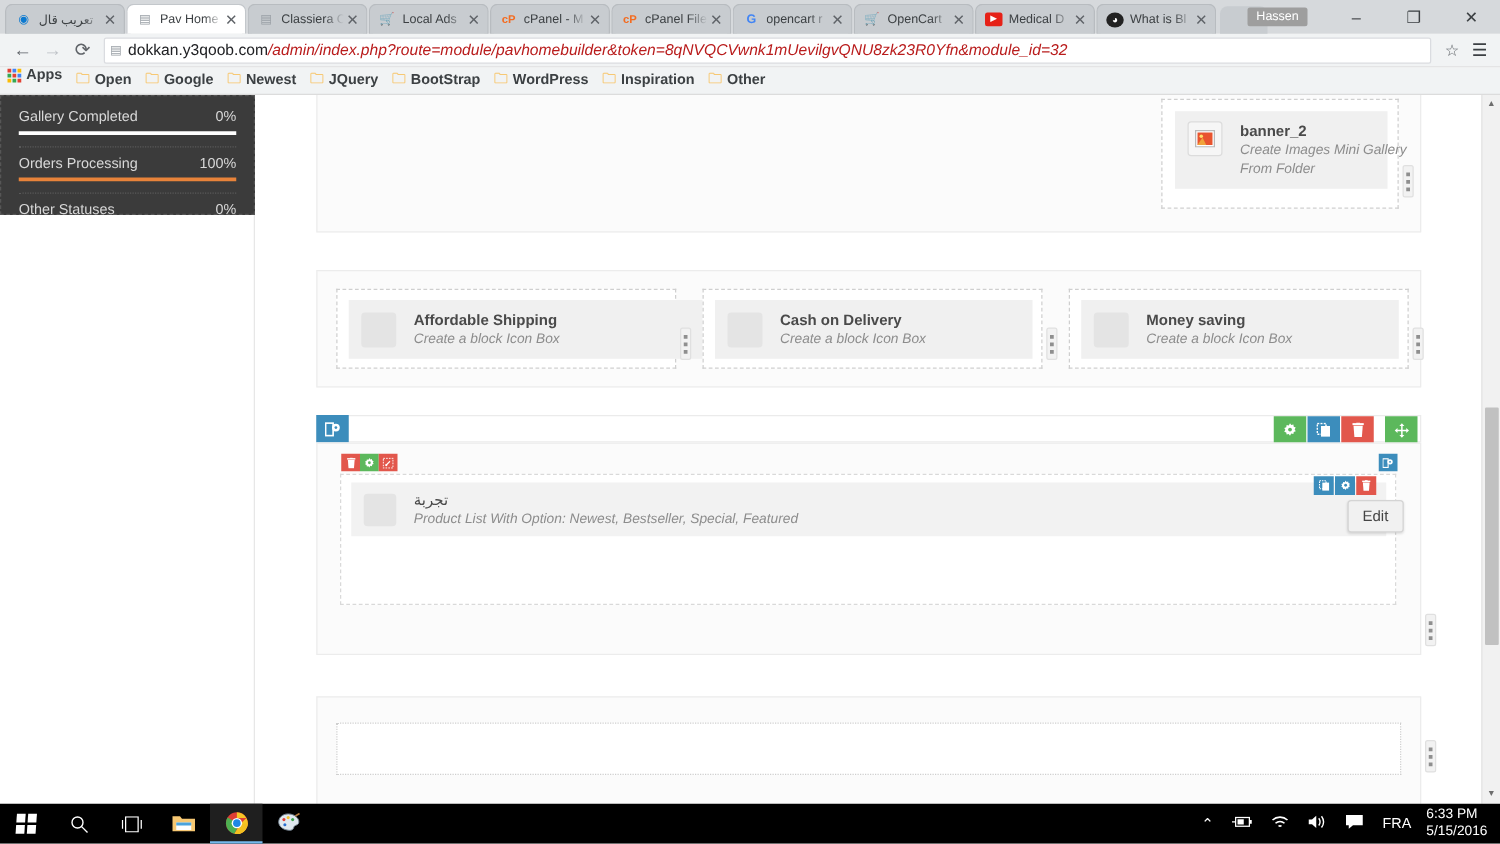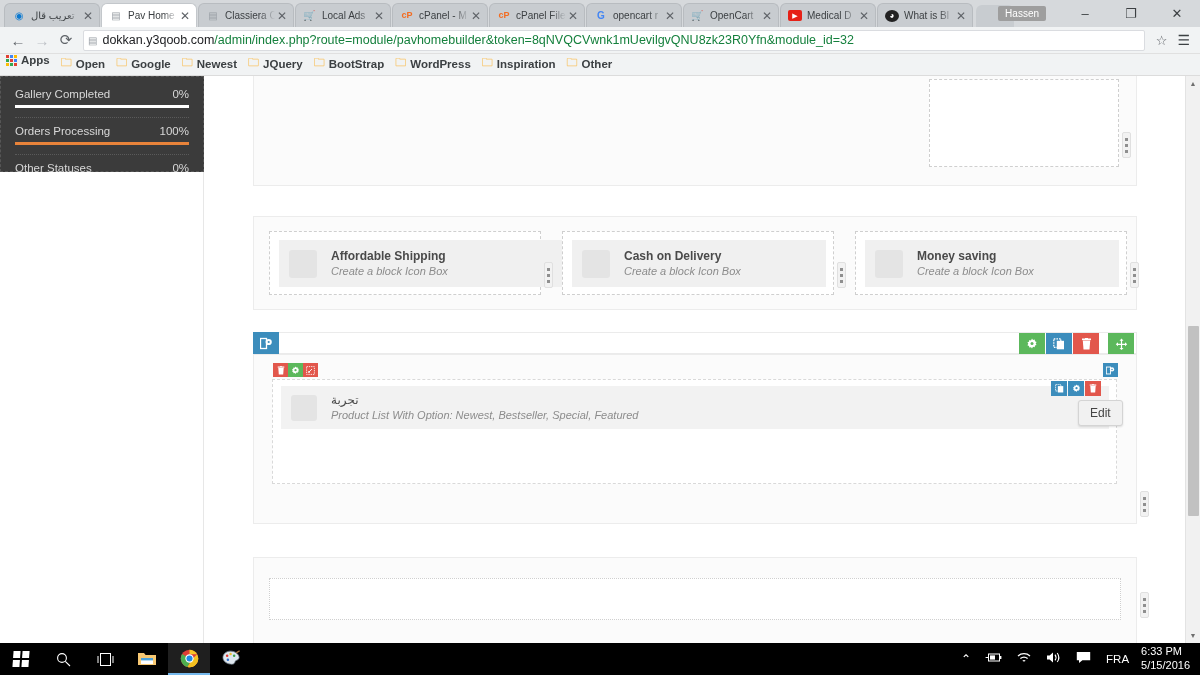--- a/index.html
+++ b/index.html
@@ -68,21 +68,21 @@
   .navicon.fwd { color: #bdc1c6; }
   .omnibox {
     flex: 1 1 auto; height: 21px; background: #fff;
     border: 1px solid #dadce0; border-radius: 2px;
     display: flex; align-items: center; padding: 0 4px;
     margin: 0 5px; font-size: 12.5px; color: #202124;
     overflow: hidden; white-space: nowrap;
   }
   .omnibox .pageicon { font-size: 10px; color: #9aa0a6; margin-right: 5px; }
   .omnibox .url-host { color: #202124; }
-  .omnibox .url-rest { color: #15803d; }
+  .omnibox .url-rest { color: #b91c1c; font-style: italic; }
   .star { font-size: 13px; color: #5f6368; padding: 0 6px; }
   .menu3 { font-size: 14px; color: #3c4043; padding: 0 4px; }
 
   .bookmarks {
     height: 22px; background: #f1f3f4;
     display: flex; align-items: flex-start; padding: 0 6px;
     border-bottom: 1px solid #dcdcdc; font-size: 11.5px; color: #3c4043; font-weight: bold;
   }
   .bm { display: flex; align-items: center; margin-right: 11px; white-space: nowrap; }
   .bm .bmico { margin-right: 4px; font-size: 11px; }
@@ -357,20 +357,34 @@
           <span>0%</span>
         </div>
         <div class="stat-bar"></div>
       </div>
     </div>
 
     <div class="content-col">
 
       <div class="row-wrap" style="margin-top:-58px;height:168px;">
         <div class="dash-zone" style="position:absolute;left:675px;top:60px;width:190px;height:88px;">
+          <div class="block" style="position:absolute;left:10px;top:9px;width:170px;background:#f0f0f0;padding:8px 10px;min-height:44px;align-items:flex-start;">
+            <div class="thumb" style="background:#f6f6f6;border:1px solid #dcdcdc;">
+              <svg width="16" height="14" viewBox="0 0 16 14">
+                <rect x="0.5" y="0.5" width="15" height="13" fill="#fff" stroke="#b9b9b9"></rect>
+                <rect x="2" y="2" width="12" height="10" fill="#e8542f"></rect>
+                <circle cx="5" cy="5" r="1.4" fill="#ffe06a"></circle>
+                <path d="M2 12 L6 6 L9 12 Z" fill="#f0a33a"></path>
+              </svg>
+            </div>
+            <div>
+              <div class="btitle">banner_2</div>
+              <div class="bdesc" style="width:160px">Create Images Mini Gallery From Folder</div>
+            </div>
+          </div>
           <div class="grip" style="right:-13px;bottom:8px;">
               <i></i>
               <i></i>
               <i></i>
             </div>
         </div>
       </div>
 
       <div class="row-wrap" style="margin-top:30px;height:94px;">
         <div class="dash-zone" style="position:absolute;left:15px;top:14px;width:272px;height:64px;">

